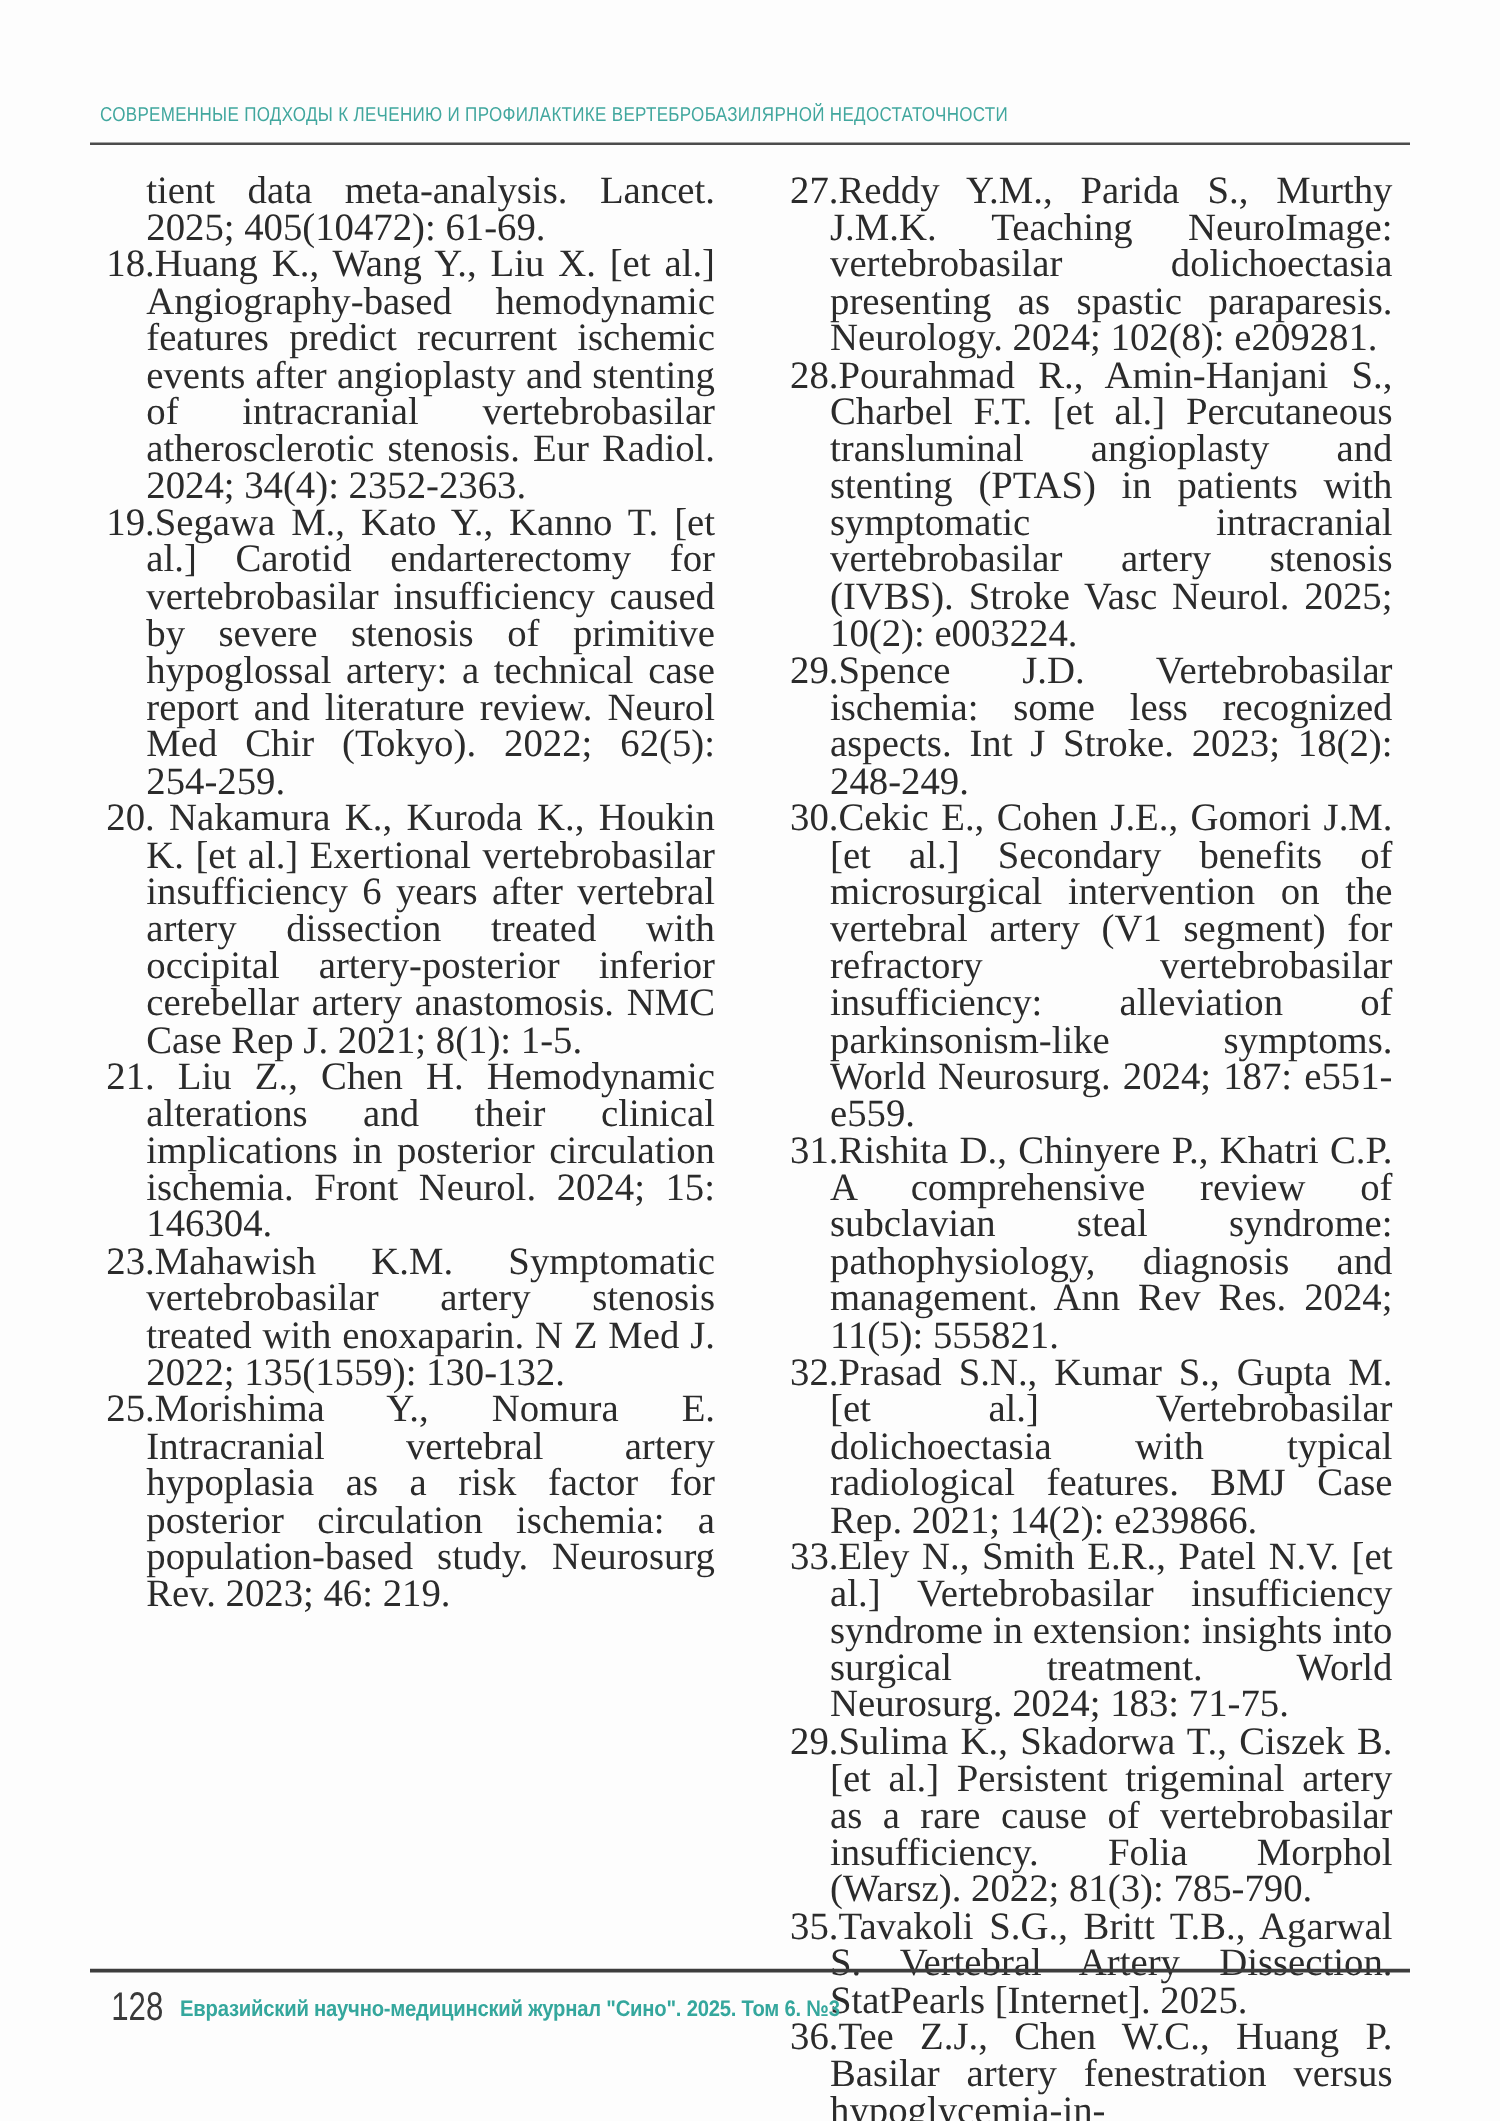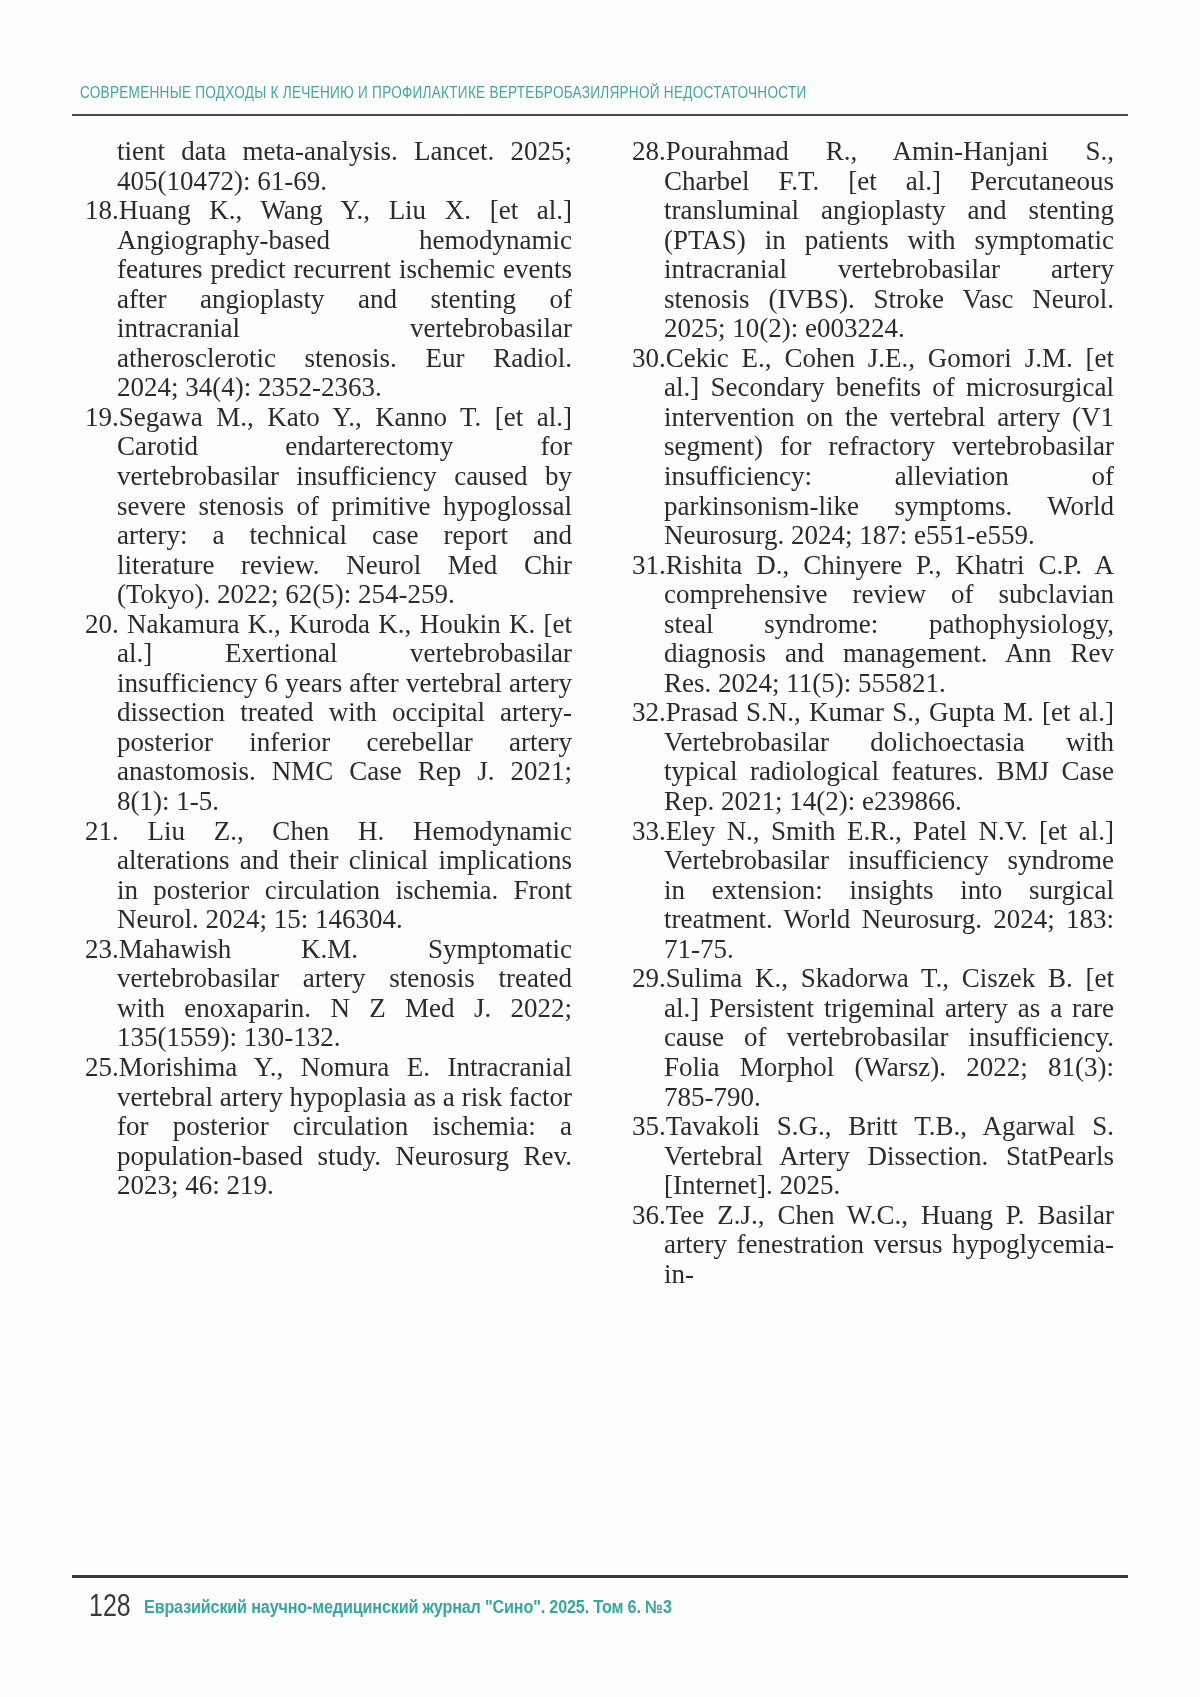--- a/index.html
+++ b/index.html
@@ -20,21 +20,21 @@
     position:absolute; left:72px; top:114px; width:1056px; height:2px;
     background:#4c4c4c;
   }
   .columns {
     position:absolute; left:85px; top:137px;
     display:flex; gap:60px;
   }
   .col-left  { width:487px; }
   .col-right { width:482px; }
   .ref {
-    font-size:27px; line-height:29.55px;
+    font-size:31px; line-height:29.55px;
     text-align:justify; text-justify:inter-word;
     padding-left:32px; text-indent:-32px;
     color:#2b2b2b;
   }
   .ref.cont { text-indent:0; }
   .ref-num { white-space:pre; }
   .footer-rule {
     position:absolute; left:72px; top:1575px; width:1056px; height:3px;
     background:#3d3d3d;
   }
@@ -68,21 +68,23 @@
       <p class="ref cont"><span class="ref-text">tient data meta-analysis. Lancet. 2025; 405(10472): 61-69.</span></p>
       <p class="ref"><span class="ref-num">18.</span><span class="ref-text">Huang K., Wang Y., Liu X. [et al.] Angiography-based hemodynamic features predict recurrent ischemic events after angioplasty and stenting of intracranial vertebrobasilar atherosclerotic stenosis. Eur Radiol. 2024; 34(4): 2352-2363.</span></p>
       <p class="ref"><span class="ref-num">19.</span><span class="ref-text">Segawa M., Kato Y., Kanno T. [et al.] Carotid endarterectomy for vertebrobasilar insufficiency caused by severe stenosis of primitive hypoglossal artery: a technical case report and literature review. Neurol Med Chir (Tokyo). 2022; 62(5): 254-259.</span></p>
       <p class="ref"><span class="ref-num">20.</span><span class="ref-text"> Nakamura K., Kuroda K., Houkin K. [et al.] Exertional vertebrobasilar insufficiency 6 years after vertebral artery dissection treated with occipital artery-posterior inferior cerebellar artery anastomosis. NMC Case Rep J. 2021; 8(1): 1-5.</span></p>
       <p class="ref"><span class="ref-num">21.</span><span class="ref-text"> Liu Z., Chen H. Hemodynamic alterations and their clinical implications in posterior circulation ischemia. Front Neurol. 2024; 15: 146304.</span></p>
       <p class="ref"><span class="ref-num">23.</span><span class="ref-text">Mahawish K.M. Symptomatic vertebrobasilar artery stenosis treated with enoxaparin. N Z Med J. 2022; 135(1559): 130-132.</span></p>
       <p class="ref"><span class="ref-num">25.</span><span class="ref-text">Morishima Y., Nomura E. Intracranial vertebral artery hypoplasia as a risk factor for posterior circulation ischemia: a population-based study. Neurosurg Rev. 2023; 46: 219.</span></p>
     </section>
 
     <section class="col-right">
+      <p class="ref"><span class="ref-num">27.</span><span class="ref-text">Reddy Y.M., Parida S., Murthy J.M.K. Teaching NeuroImage: vertebrobasilar dolichoectasia presenting as spastic paraparesis. Neurology. 2024; 102(8): e209281.</span></p>
       <p class="ref"><span class="ref-num">28.</span><span class="ref-text">Pourahmad R., Amin-Hanjani S., Charbel F.T. [et al.] Percutaneous transluminal angioplasty and stenting (PTAS) in patients with symptomatic intracranial vertebrobasilar artery stenosis (IVBS). Stroke Vasc Neurol. 2025; 10(2): e003224.</span></p>
+      <p class="ref"><span class="ref-num">29.</span><span class="ref-text">Spence J.D. Vertebrobasilar ischemia: some less recognized aspects. Int J Stroke. 2023; 18(2): 248-249.</span></p>
       <p class="ref"><span class="ref-num">30.</span><span class="ref-text">Cekic E., Cohen J.E., Gomori J.M. [et al.] Secondary benefits of microsurgical intervention on the vertebral artery (V1 segment) for refractory vertebrobasilar insufficiency: alleviation of parkinsonism-like symptoms. World Neurosurg. 2024; 187: e551-e559.</span></p>
       <p class="ref"><span class="ref-num">31.</span><span class="ref-text">Rishita D., Chinyere P., Khatri C.P. A comprehensive review of subclavian steal syndrome: pathophysiology, diagnosis and management. Ann Rev Res. 2024; 11(5): 555821.</span></p>
       <p class="ref"><span class="ref-num">32.</span><span class="ref-text">Prasad S.N., Kumar S., Gupta M. [et al.] Vertebrobasilar dolichoectasia with typical radiological features. BMJ Case Rep. 2021; 14(2): e239866.</span></p>
       <p class="ref"><span class="ref-num">33.</span><span class="ref-text">Eley N., Smith E.R., Patel N.V. [et al.] Vertebrobasilar insufficiency syndrome in extension: insights into surgical treatment. World Neurosurg. 2024; 183: 71-75.</span></p>
       <p class="ref"><span class="ref-num">29.</span><span class="ref-text">Sulima K., Skadorwa T., Ciszek B. [et al.] Persistent trigeminal artery as a rare cause of vertebrobasilar insufficiency. Folia Morphol (Warsz). 2022; 81(3): 785-790.</span></p>
       <p class="ref"><span class="ref-num">35.</span><span class="ref-text">Tavakoli S.G., Britt T.B., Agarwal S. Vertebral Artery Dissection. StatPearls [Internet]. 2025.</span></p>
       <p class="ref"><span class="ref-num">36.</span><span class="ref-text">Tee Z.J., Chen W.C., Huang P. Basilar artery fenestration versus hypoglycemia-in-</span></p>
     </section>
 
   </div>

